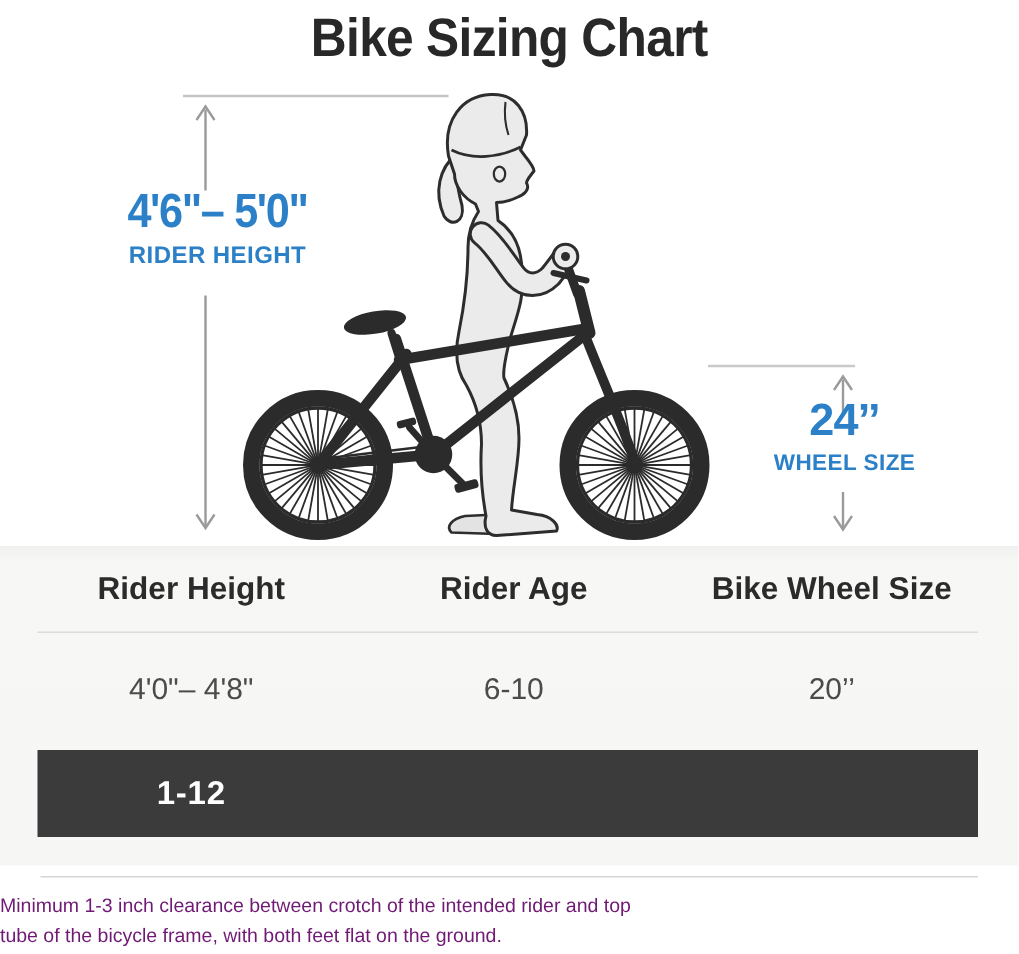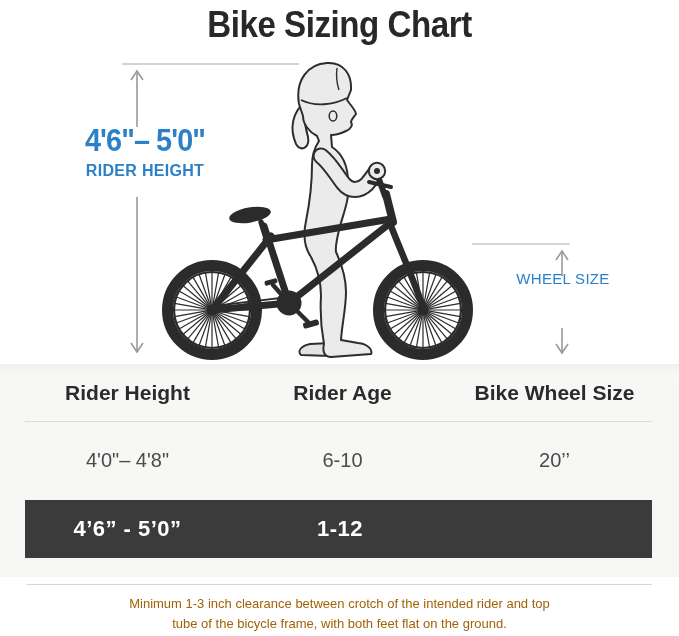--- a/index.html
+++ b/index.html
@@ -11,36 +11,36 @@
          color:#282828;letter-spacing:-0.5px;transform:scaleX(.92);transform-origin:center;margin:0;}
   
   svg.scene{top:0;left:0;}
   
   .dim{color:#2b80c7;text-align:center;line-height:1;}
   .dim-left{top:124px;left:55px;width:180px;}
   .dim-left .val{font-size:32px;font-weight:700;letter-spacing:-1px;transform:scaleX(.9);transform-origin:center;}
   .dim-left .lab{font-size:16px;font-weight:700;letter-spacing:.3px;margin-top:7px;}
   .dim-right{top:266px;left:503px;width:120px;}
   .dim-right .val{font-size:30px;font-weight:700;letter-spacing:-.5px;}
-  .dim-right .lab{font-size:15px;font-weight:400;letter-spacing:.3px;margin-top:5px;}
+  .dim-right .lab{font-size:15px;font-weight:700;letter-spacing:.3px;margin-top:5px;}
   
   .panel{top:364px;left:0;width:679px;height:213px;
          background:linear-gradient(180deg,#f0f0ee 0px,#f7f7f5 10px,#f6f6f4 100%);}
   .cols{display:grid;grid-template-columns:255px 175px 1fr;align-items:center;text-align:center;}
   .thead{position:absolute;top:0;left:0;width:100%;height:57px;
          font-size:21px;font-weight:700;color:#2b2b2b;}
   .divider1{position:absolute;top:57px;left:25px;right:27px;border-top:1px solid #dbdbdb;}
   .trow1{position:absolute;top:58px;left:0;width:100%;height:77px;
          font-size:20px;color:#4b4b4b;}
   .trow2{position:absolute;top:136px;left:25px;right:27px;height:58px;background:#3b3b3b;
          display:grid;grid-template-columns:205px 220px 1fr;align-items:center;text-align:center;
          font-size:22px;font-weight:600;color:#fff;letter-spacing:.5px;}
   
   .divider2{top:584px;left:27px;right:27px;border-top:1px solid #d6d6d6;}
-  .footnote{top:594px;left:0;width:679px;text-align:center;color:#a16207;}
+  .footnote{top:594px;left:0;width:679px;color:#701a75;}
   .footnote span{display:inline-block;width:445px;font-size:13px;line-height:1.5;}
 </style>
 </head>
 <body>
 
 <h1 class="abs title">Bike Sizing Chart</h1>
 
 <svg class="abs scene" width="679" height="362" viewBox="0 0 679 362" aria-hidden="true">
   <defs>
     <g id="spokes" stroke="#2b2b2b" stroke-width="1.2">
@@ -141,37 +141,37 @@
     <circle cx="377" cy="171" r="8.2" fill="#ebebeb" stroke="#2d2d2d" stroke-width="2"></circle>
     <circle cx="377" cy="171" r="3" fill="#2d2d2d"></circle>
   </g>
 </svg>
 
 <div class="abs dim dim-left">
   <div class="val">4'6"– 5'0"</div>
   <div class="lab">RIDER HEIGHT</div>
 </div>
 <div class="abs dim dim-right">
+  <div class="val">24’’</div>
   <div class="lab">WHEEL SIZE</div>
 </div>
 
 <div class="abs panel">
   <div class="thead cols">
     <div>Rider Height</div>
     <div>Rider Age</div>
     <div>Bike Wheel Size</div>
   </div>
   <div class="divider1"></div>
   <div class="trow1 cols">
     <div>4'0"– 4'8"</div>
     <div>6-10</div>
     <div>20’’</div>
   </div>
   <div class="trow2">
-    <div>4’6” - 5’0”</div>
     <div>1-12</div>
   </div>
 </div>
 
 <div class="abs divider2"></div>
 <div class="abs footnote">
   <span>Minimum 1-3 inch clearance between crotch of the intended rider and top tube of the bicycle frame, with both feet flat on the ground.</span>
 </div>
 
 </body></html>

